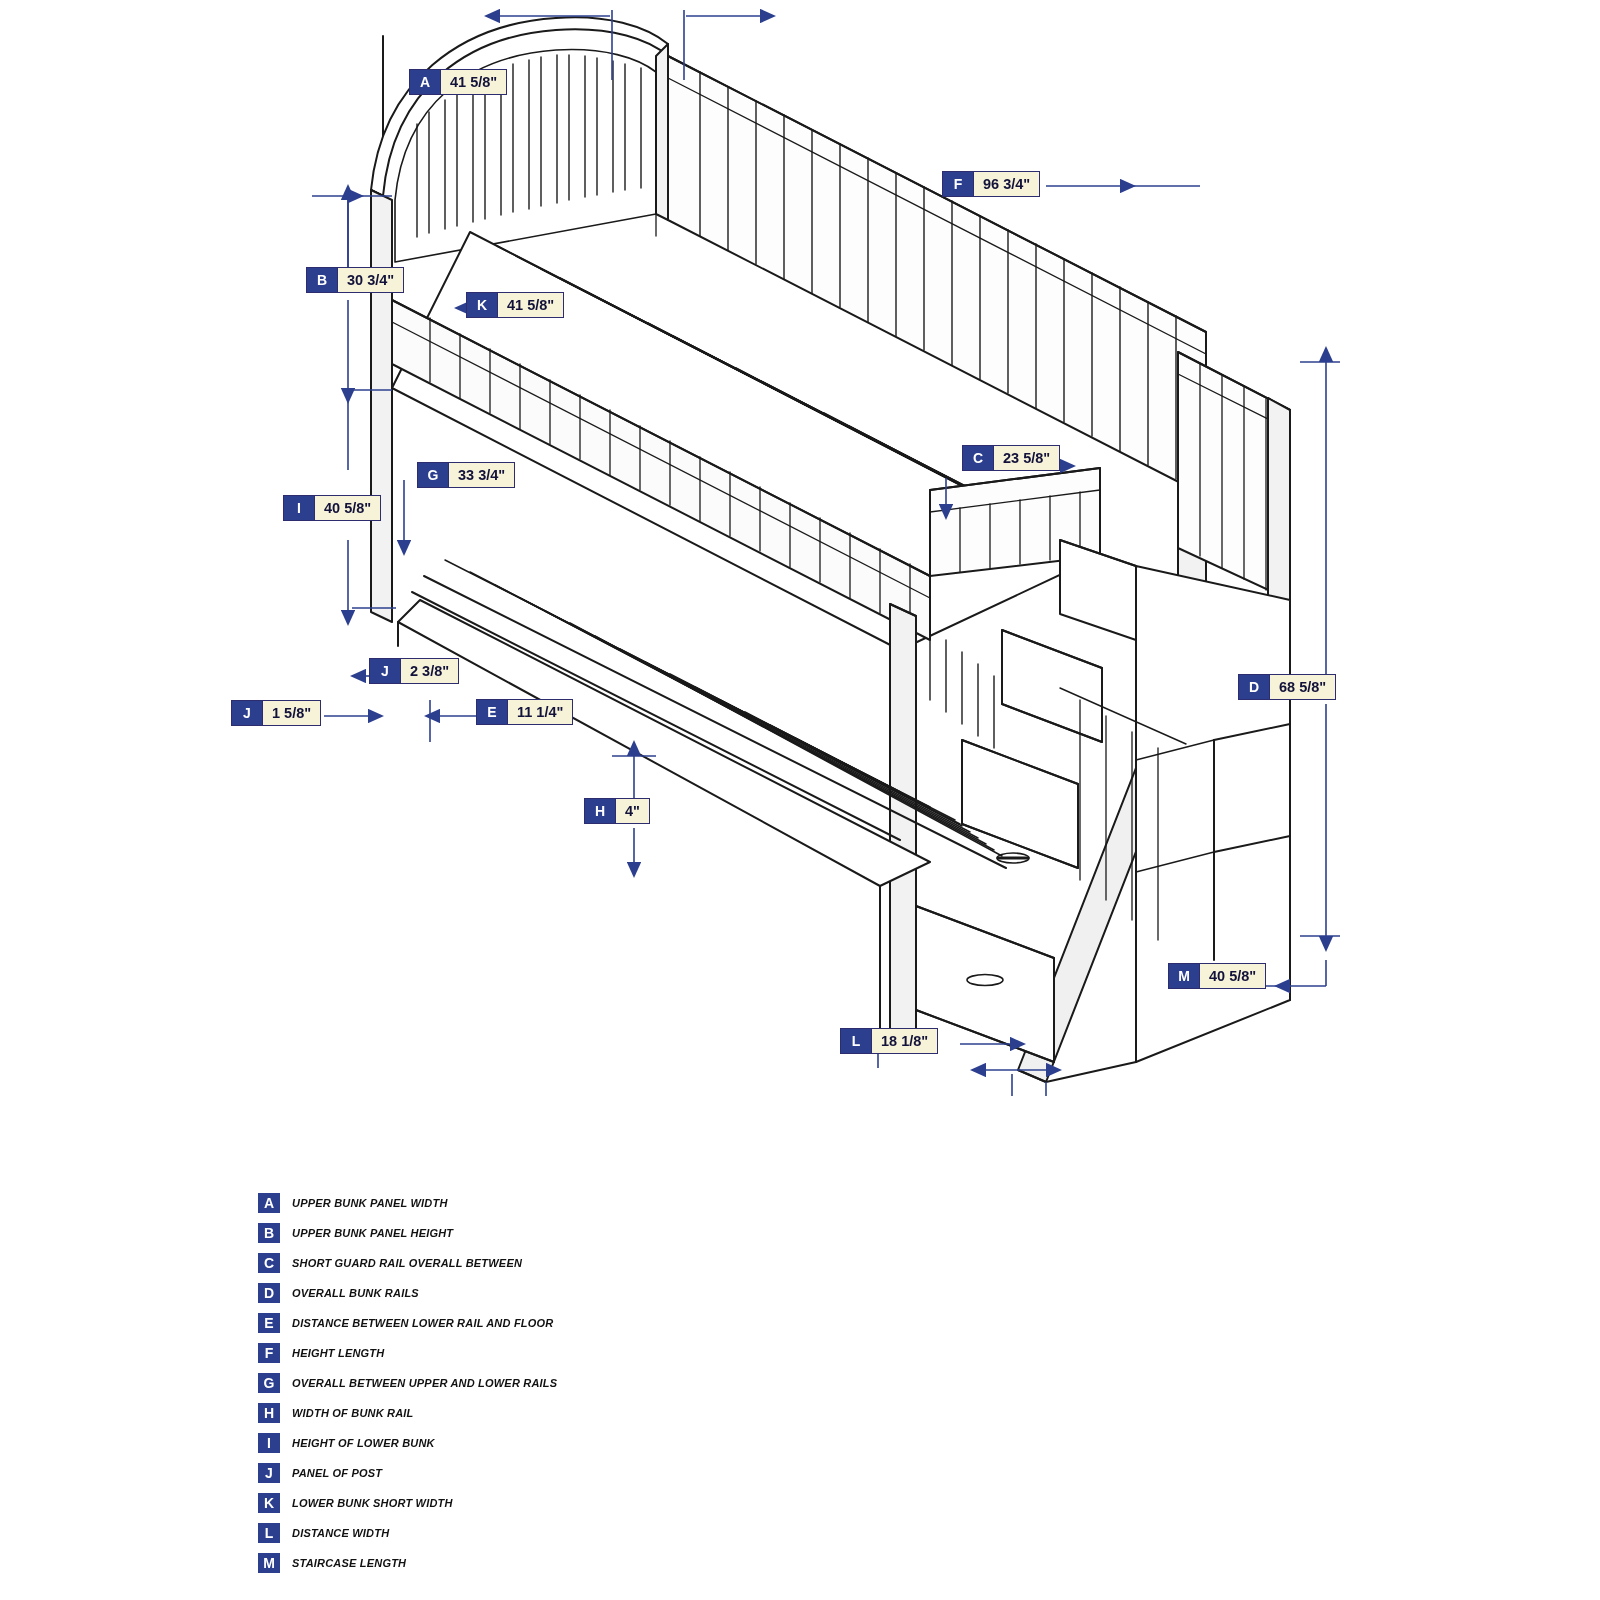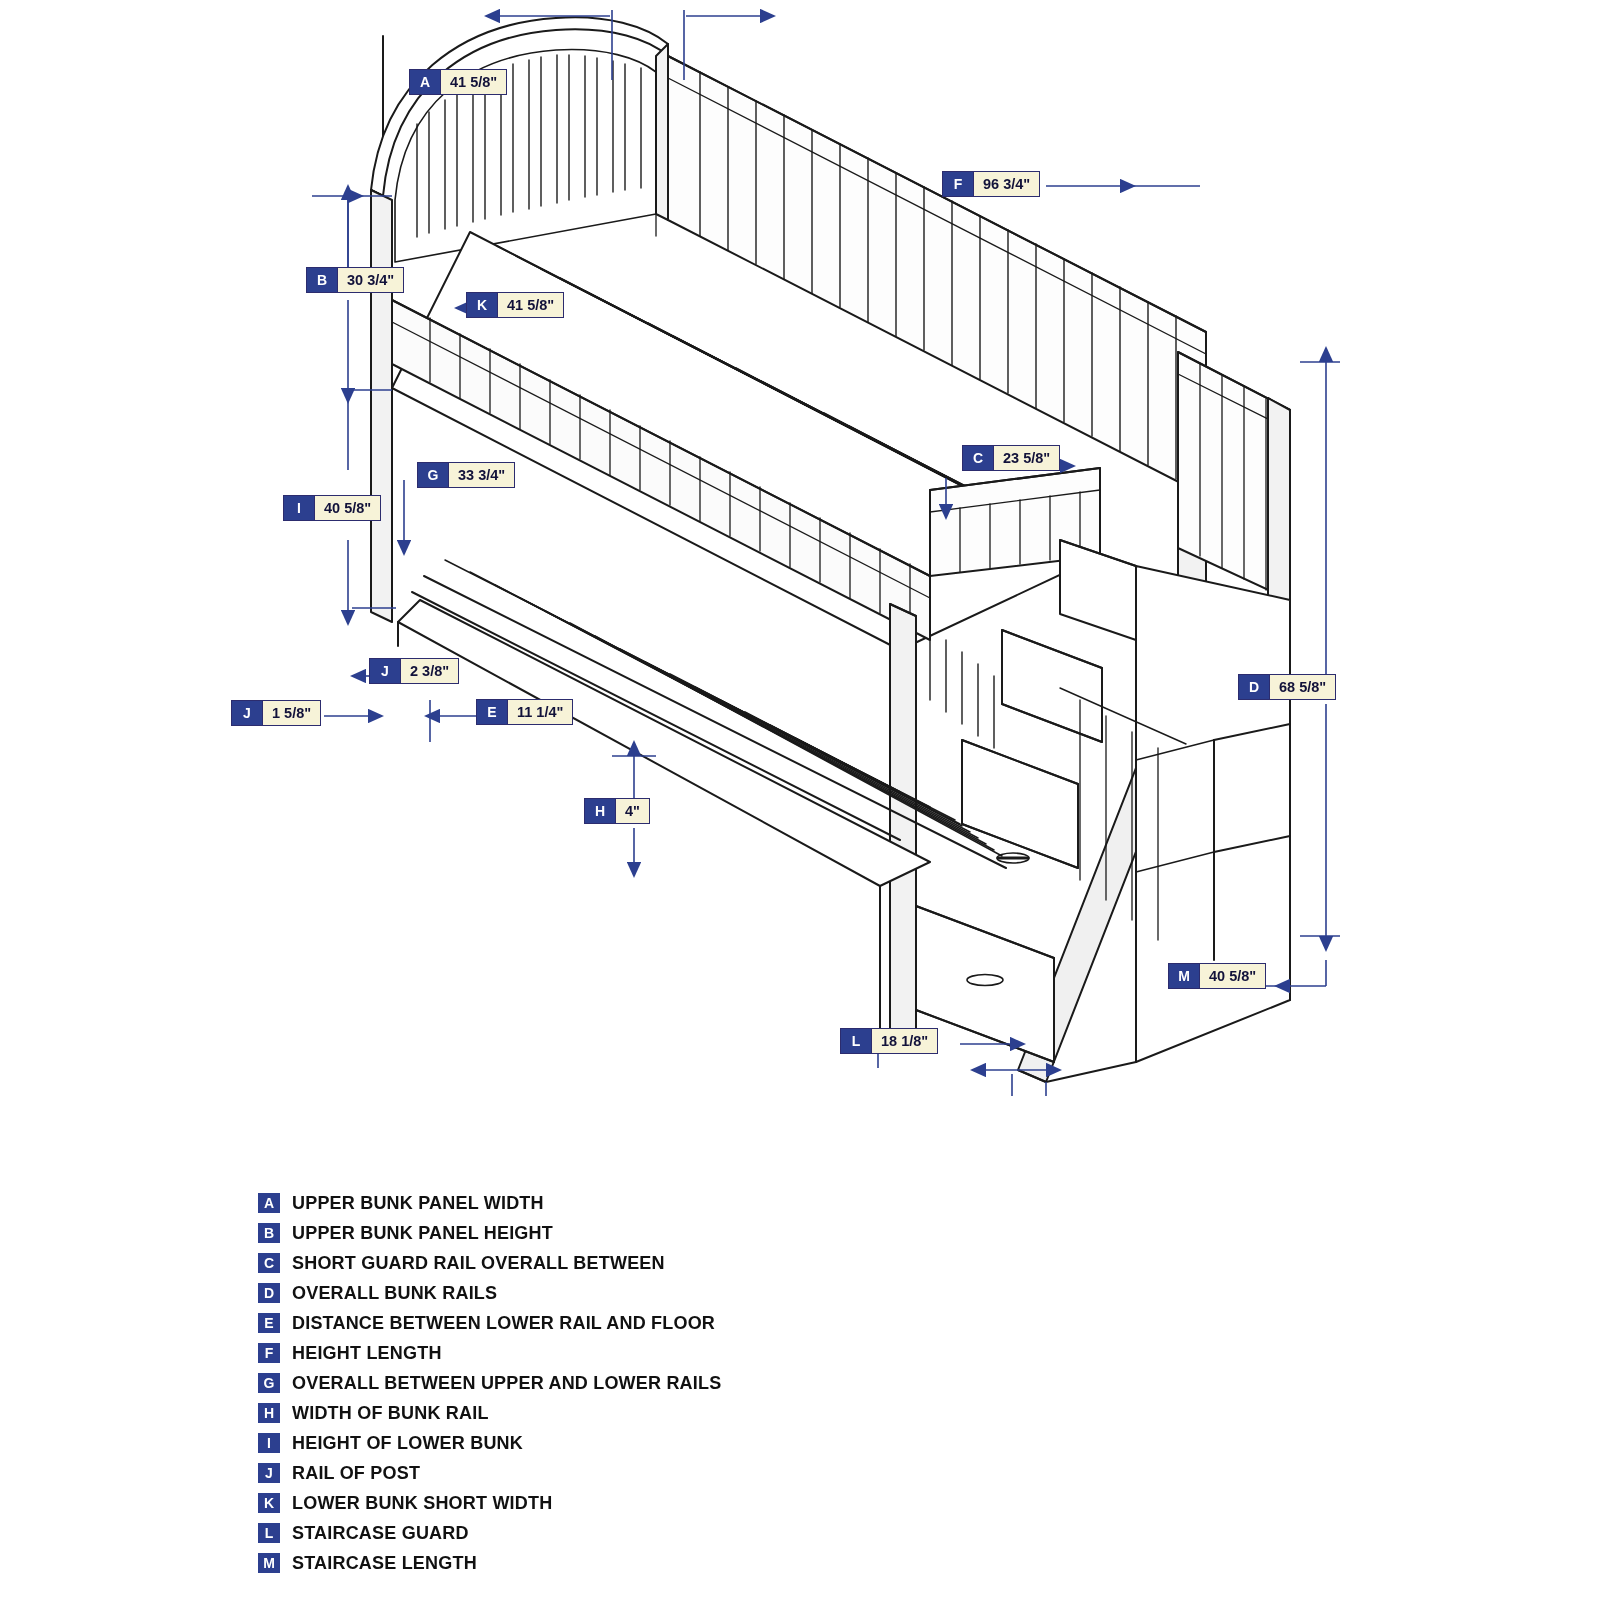--- a/index.html
+++ b/index.html
@@ -60,24 +60,25 @@
     width:22px;height:20px;
     background:#2c3f8f;
     color:#fff;
     font-weight:bold;
     font-size:14px;
     display:flex;align-items:center;justify-content:center;
     margin-right:12px;
     flex:0 0 auto;
   }
   .legend-text{
-    font-size:18px;
+    font-size:11px;
     font-weight:bold;
     color:#111111;
     letter-spacing:0.2px;
+    font-style:italic;
   }
 </style>
 </head>
 <body>
 
 <div id="stage">
 
   <svg id="drawing" viewBox="0 0 1600 1600">
     <defs>
       <marker id="arrL" markerWidth="11" markerHeight="9" refX="10" refY="4.5" orient="auto">
@@ -455,29 +456,29 @@
     <div class="legend-row">
       <span class="legend-key">H</span>
       <span class="legend-text">WIDTH OF BUNK RAIL</span>
     </div>
     <div class="legend-row">
       <span class="legend-key">I</span>
       <span class="legend-text">HEIGHT OF LOWER BUNK</span>
     </div>
     <div class="legend-row">
       <span class="legend-key">J</span>
-      <span class="legend-text">RAIL OF POST</span>
+      <span class="legend-text">PANEL OF POST</span>
     </div>
     <div class="legend-row">
       <span class="legend-key">K</span>
       <span class="legend-text">LOWER BUNK SHORT WIDTH</span>
     </div>
     <div class="legend-row">
       <span class="legend-key">L</span>
-      <span class="legend-text">STAIRCASE GUARD</span>
+      <span class="legend-text">DISTANCE WIDTH</span>
     </div>
     <div class="legend-row">
       <span class="legend-key">M</span>
       <span class="legend-text">STAIRCASE LENGTH</span>
     </div>
   </div>
 
 </div>
 
 </body></html>

